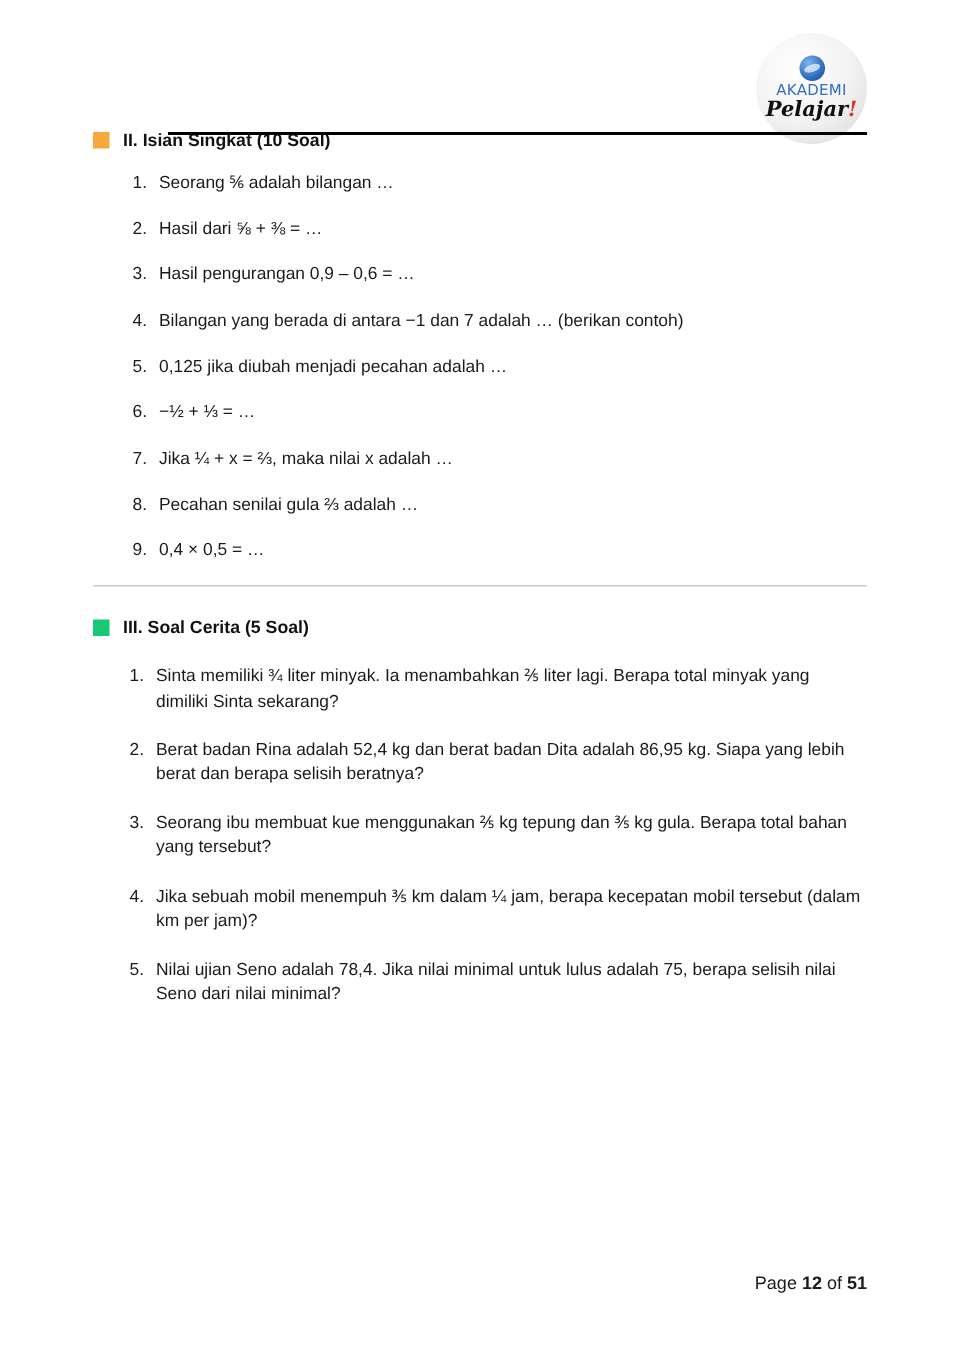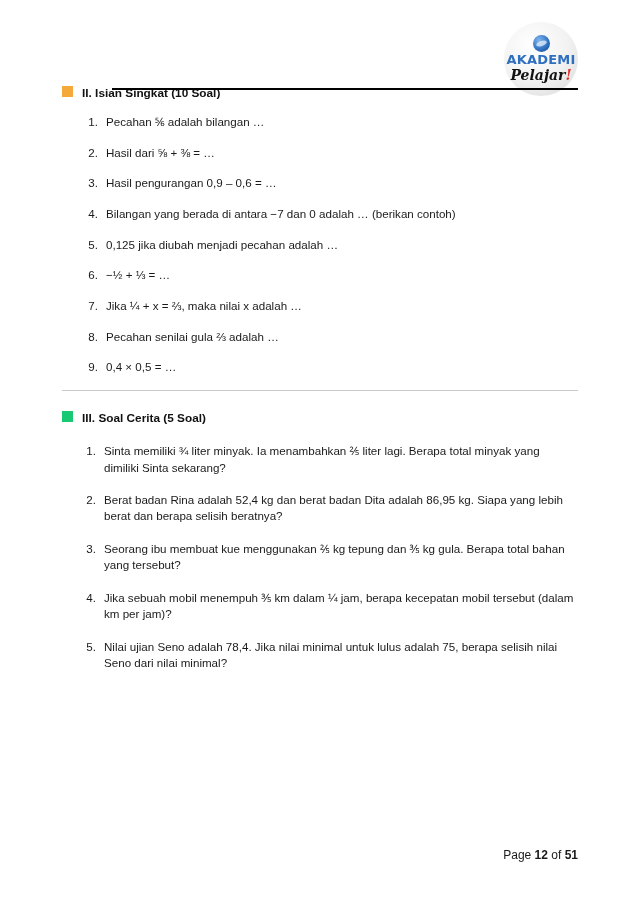--- a/index.html
+++ b/index.html
@@ -79,22 +79,22 @@
     content: "";
     position: absolute;
     left: 3px; top: 6px;
     width: 11px; height: 5px;
     border-radius: 50%;
     background: rgba(255,255,255,0.65);
     transform: rotate(-18deg);
   }
   .logo-akademi {
     font-family: "DejaVu Sans", sans-serif;
-    font-weight: bold;
-    font-size: 13px;
+    font-weight: normal;
+    font-size: 10px;
     letter-spacing: 0.2px;
     color: #2f6fc0;
     line-height: 1.1;
   }
   .logo-pelajar {
     font-family: "DejaVu Serif", serif;
     font-style: italic;
     font-weight: bold;
     font-size: 14px;
     color: #111111;
@@ -118,20 +118,21 @@
   .content {
     padding: 0 62px 0 62px;
   }
 
   .section {
     margin-top: 0;
   }
 
   .section-heading {
     display: flex;
+    align-items: center;
     gap: 9px;
     margin: 0;
     padding: 0;
   }
   .sq {
     width: 11px;
     height: 11px;
     flex: 0 0 auto;
     display: block;
   }
@@ -215,33 +216,33 @@
   <div class="content">
 
     <div class="section sec2">
       <div class="section-heading">
         <span class="sq sq-orange"></span>
         <span class="section-title">II. Isian Singkat (10 Soal)</span>
       </div>
       <ol class="qlist">
         <li>
             <span class="q-num">1.</span>
-            <span class="q-text">Pecahan ⅚ adalah bilangan …</span>
+            <span class="q-text">Seorang ⅚ adalah bilangan …</span>
           </li>
         <li>
             <span class="q-num">2.</span>
             <span class="q-text">Hasil dari ⅝ + ⅜ = …</span>
           </li>
         <li>
             <span class="q-num">3.</span>
             <span class="q-text">Hasil pengurangan 0,9 – 0,6 = …</span>
           </li>
         <li>
             <span class="q-num">4.</span>
-            <span class="q-text">Bilangan yang berada di antara −7 dan 0 adalah … (berikan contoh)</span>
+            <span class="q-text">Bilangan yang berada di antara −1 dan 7 adalah … (berikan contoh)</span>
           </li>
         <li>
             <span class="q-num">5.</span>
             <span class="q-text">0,125 jika diubah menjadi pecahan adalah …</span>
           </li>
         <li>
             <span class="q-num">6.</span>
             <span class="q-text">−½ + ⅓ = …</span>
           </li>
         <li>

